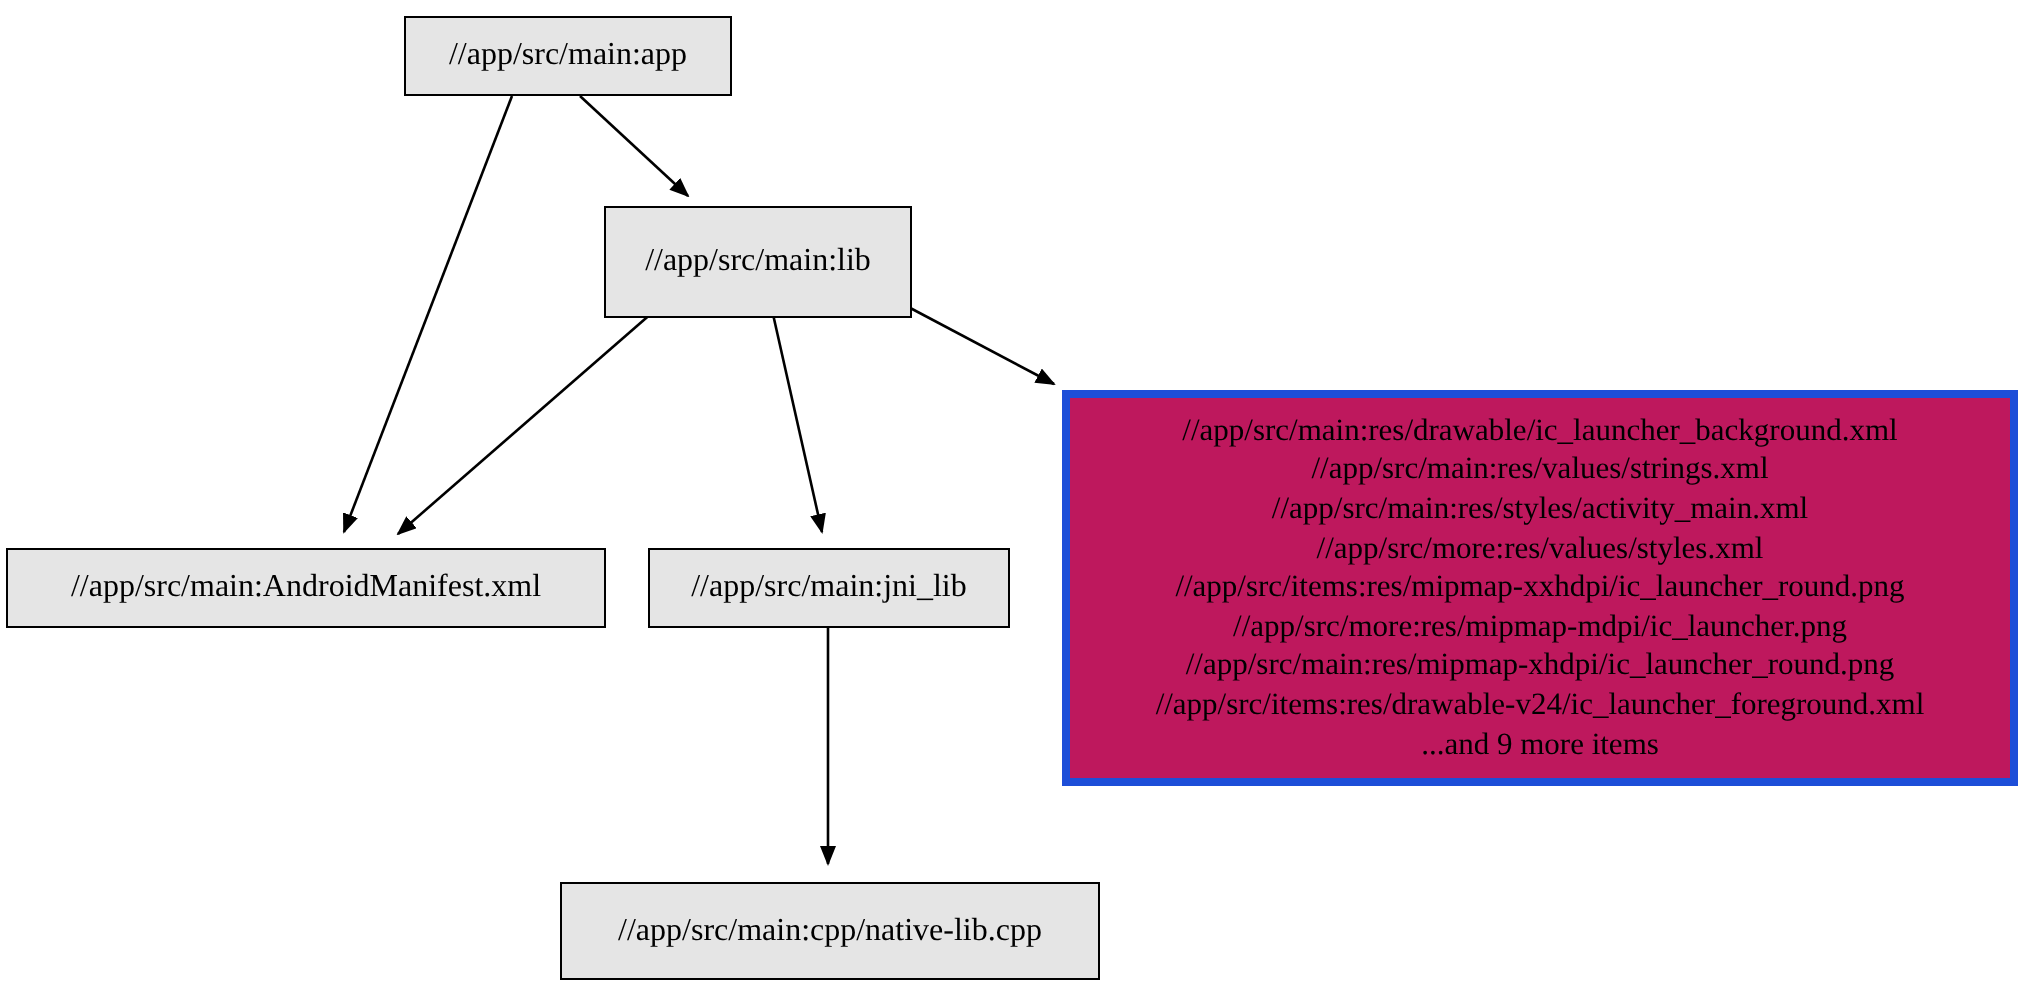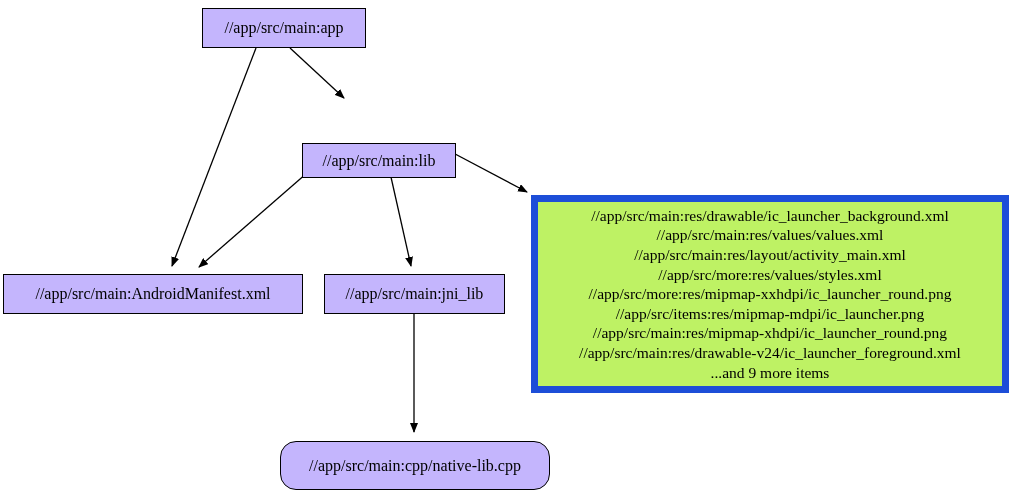--- a/index.html
+++ b/index.html
@@ -20,39 +20,39 @@
     left: 0;
     top: 0;
     width: 1018px;
     height: 496px;
     pointer-events: none;
   }
   .node {
     position: absolute;
     box-sizing: border-box;
     border: 1px solid #000000;
-    background: #c4b5fd;
+    background: #e5e5e5;
     display: flex;
     align-items: center;
     justify-content: center;
     text-align: center;
     color: #000000;
     font-size: 16px;
     line-height: 1.0;
     white-space: nowrap;
   }
   .node-label {
     display: block;
     padding: 0 10px;
   }
   .node-multi {
     position: absolute;
     box-sizing: border-box;
-    border: 7px solid #1d4ed8;
-    background: #bef264;
+    border: 4px solid #1d4ed8;
+    background: #be185d;
     display: flex;
     flex-direction: column;
     align-items: center;
     justify-content: center;
     text-align: center;
     color: #000000;
     font-size: 15.5px;
     line-height: 19.6px;
     white-space: nowrap;
   }
@@ -78,41 +78,41 @@
         <path d="M 384 146 L 411 266" marker-end="url(#arrowhead)"></path>
         <path d="M 440 146 L 527 192" marker-end="url(#arrowhead)"></path>
         <path d="M 414 314 L 414 432" marker-end="url(#arrowhead)"></path>
       </g>
   </svg>
 
   <div class="node" style="left: 202px; top: 8px; width: 164px; height: 40px;">
     <span class="node-label">//app/src/main:app</span>
   </div>
 
-  <div class="node" style="left: 302px; top: 103px; width: 154px; height: 35px; margin-top: 40px;">
+  <div class="node" style="left: 302px; top: 103px; width: 154px; height: 56px;">
     <span class="node-label">//app/src/main:lib</span>
   </div>
 
   <div class="node" style="left: 3px; top: 274px; width: 300px; height: 40px;">
     <span class="node-label">//app/src/main:AndroidManifest.xml</span>
   </div>
 
   <div class="node" style="left: 324px; top: 274px; width: 181px; height: 40px;">
     <span class="node-label">//app/src/main:jni_lib</span>
   </div>
 
-  <div class="node" style="left: 280px; top: 441px; width: 270px; height: 49px; border-radius: 16px;">
+  <div class="node" style="left: 280px; top: 441px; width: 270px; height: 49px;">
     <span class="node-label">//app/src/main:cpp/native-lib.cpp</span>
   </div>
 
   <div class="node-multi" id="res-block" style="left: 531px; top: 195px; width: 478px; height: 198px;">
       <span class="line">//app/src/main:res/drawable/ic_launcher_background.xml</span>
-      <span class="line">//app/src/main:res/values/values.xml</span>
-      <span class="line">//app/src/main:res/layout/activity_main.xml</span>
+      <span class="line">//app/src/main:res/values/strings.xml</span>
+      <span class="line">//app/src/main:res/styles/activity_main.xml</span>
       <span class="line">//app/src/more:res/values/styles.xml</span>
-      <span class="line">//app/src/more:res/mipmap-xxhdpi/ic_launcher_round.png</span>
-      <span class="line">//app/src/items:res/mipmap-mdpi/ic_launcher.png</span>
+      <span class="line">//app/src/items:res/mipmap-xxhdpi/ic_launcher_round.png</span>
+      <span class="line">//app/src/more:res/mipmap-mdpi/ic_launcher.png</span>
       <span class="line">//app/src/main:res/mipmap-xhdpi/ic_launcher_round.png</span>
-      <span class="line">//app/src/main:res/drawable-v24/ic_launcher_foreground.xml</span>
+      <span class="line">//app/src/items:res/drawable-v24/ic_launcher_foreground.xml</span>
       <span class="line">...and 9 more items</span>
     </div>
 
 </div>
 
 </body></html>

